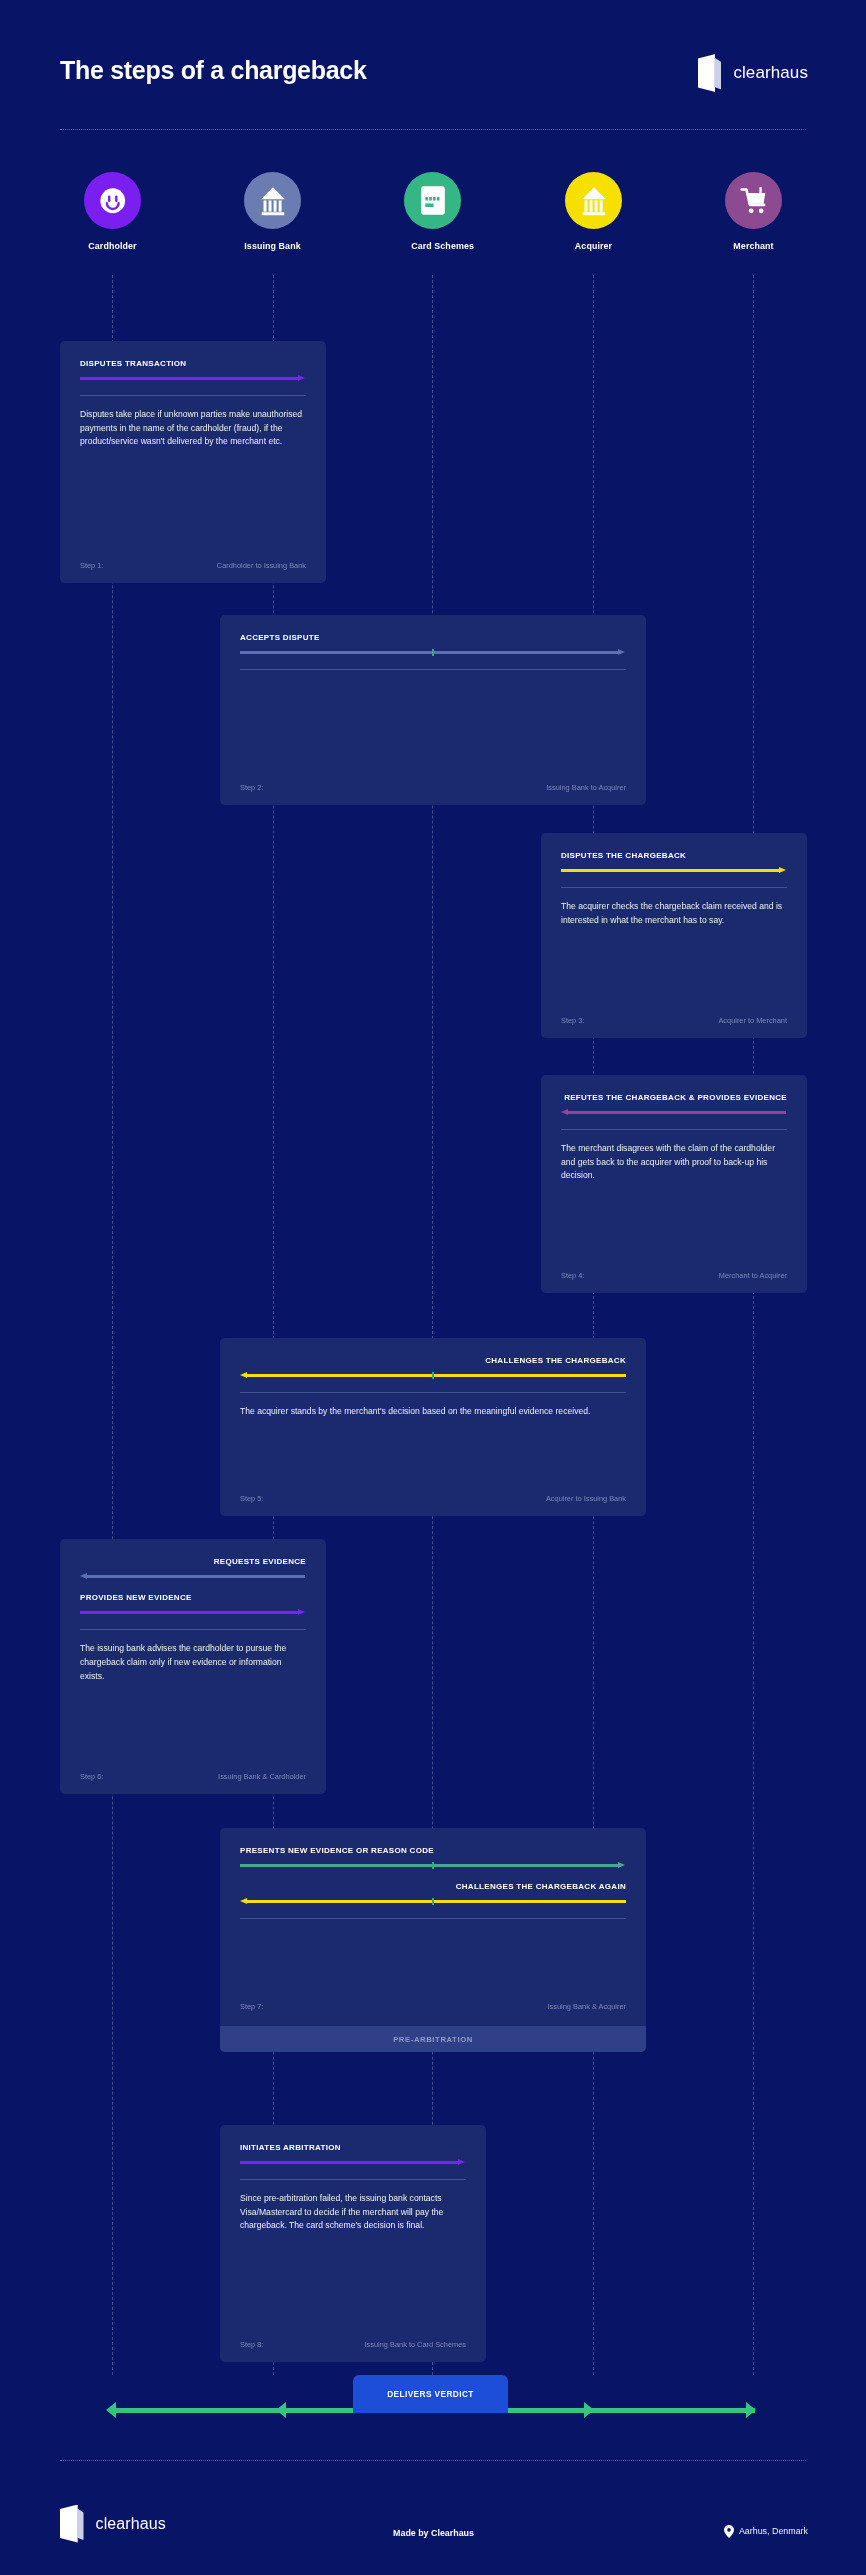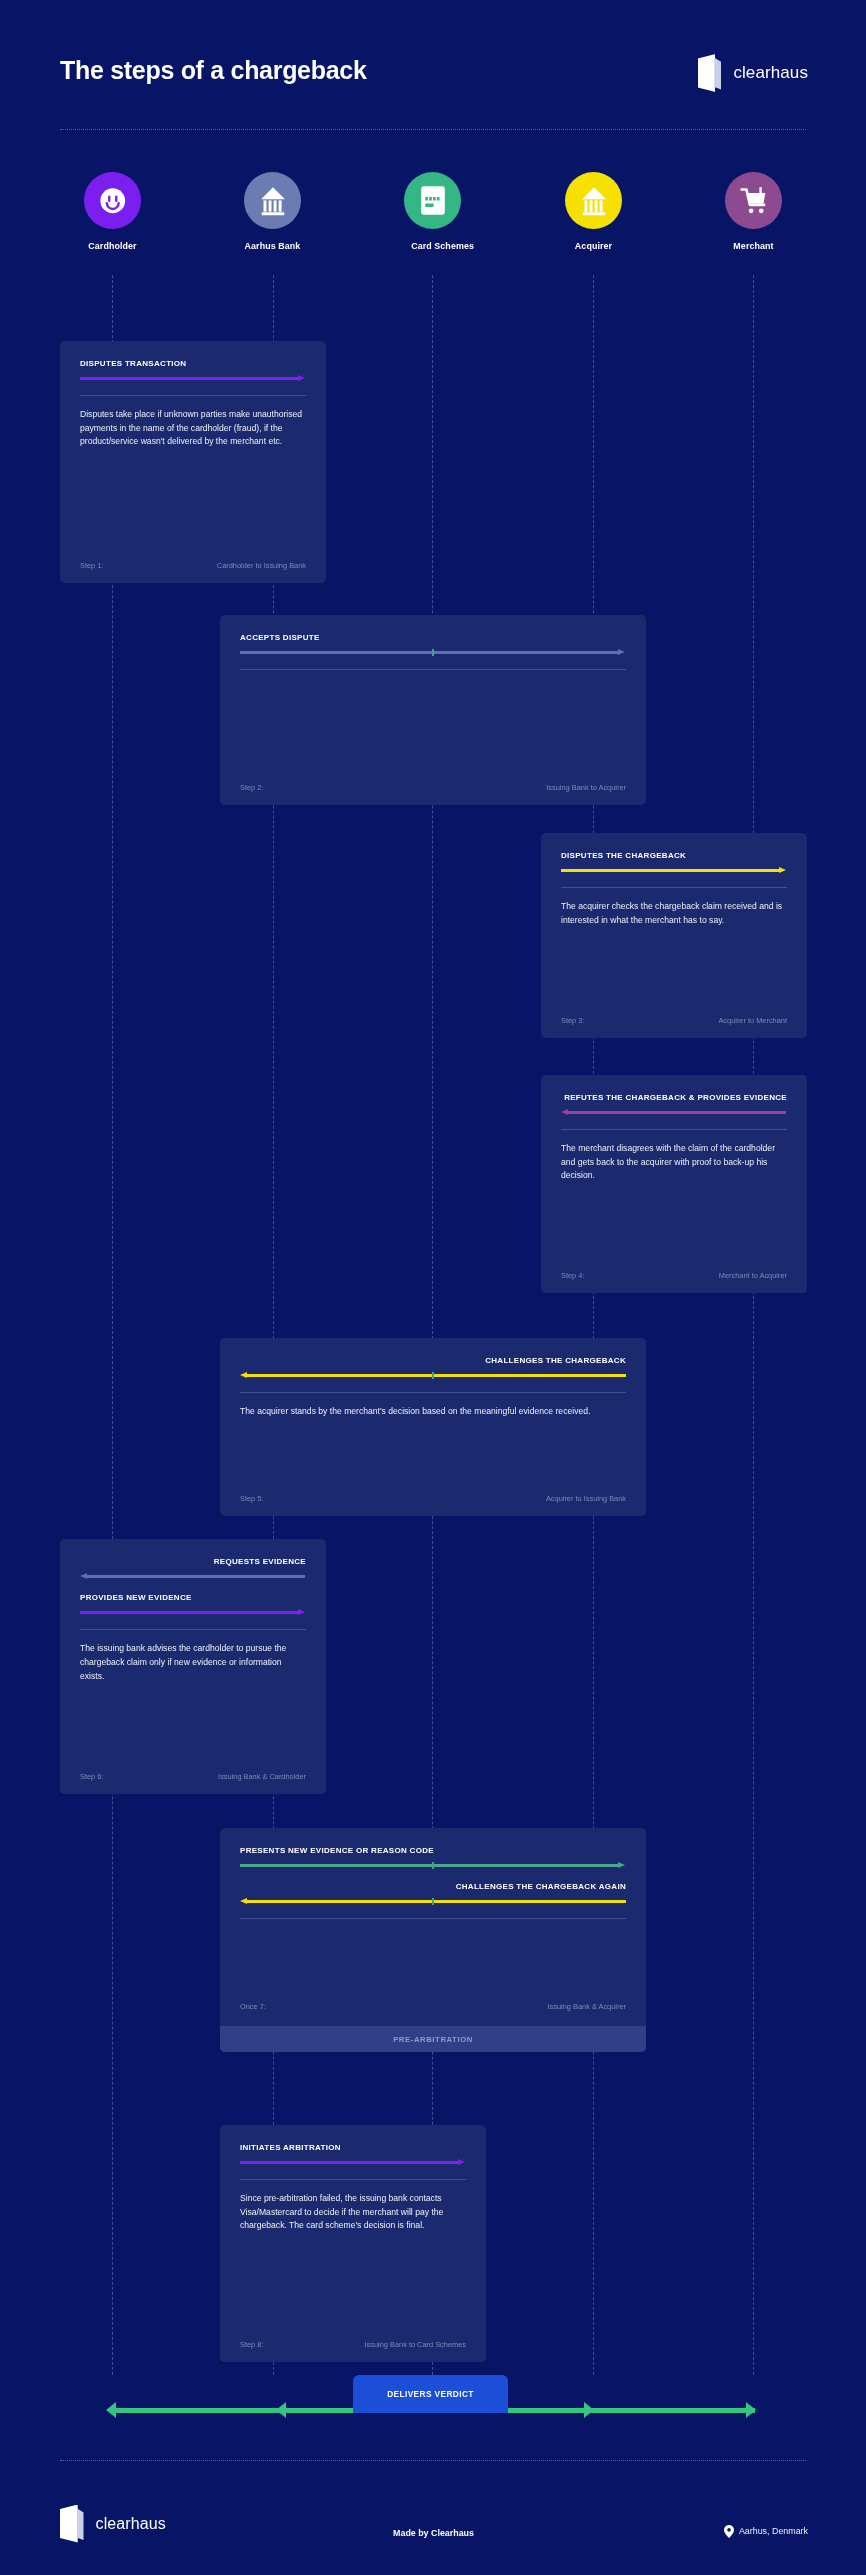--- a/index.html
+++ b/index.html
@@ -163,21 +163,21 @@
       <div class="circle" style="background:#6b7cb3">
         <svg width="32" height="32" viewBox="0 0 54 54">
           <path d="M27 4 L47 24 L7 24 Z" fill="#fff"></path>
           <rect x="11" y="26" width="5" height="19" fill="#fff"></rect>
           <rect x="19.5" y="26" width="5" height="19" fill="#fff"></rect>
           <rect x="28" y="26" width="5" height="19" fill="#fff"></rect>
           <rect x="36.5" y="26" width="5" height="19" fill="#fff"></rect>
           <rect x="8" y="46" width="38" height="5" rx="1" fill="#fff"></rect>
         </svg>
       </div>
-      <div class="label">Aarhus Bank</div>
+      <div class="label">Issuing Bank</div>
     </div>
     <div class="actor" style="left: 391px; text-align: right;">
       <div class="circle" style="background:#34b785">
         <svg width="26" height="31" viewBox="0 0 44 52">
           <rect x="2" y="2" width="40" height="48" rx="4" fill="#fff"></rect>
           <rect x="9" y="20" width="4.5" height="6" fill="#34b785"></rect>
           <rect x="15.5" y="20" width="4.5" height="6" fill="#34b785"></rect>
           <rect x="22" y="20" width="4.5" height="6" fill="#34b785"></rect>
           <rect x="28.5" y="20" width="4.5" height="6" fill="#34b785"></rect>
           <rect x="9" y="31" width="14" height="6" fill="#34b785"></rect>
@@ -336,21 +336,21 @@
         <div class="arrow-block">
           <div class="arrow-label right">CHALLENGES THE CHARGEBACK AGAIN</div>
           <div class="arrow-row">
             <div class="arrow-line" style="left:7px;width:379px;background:#f5e000"></div>
             <div class="arrow-head l" style="left:0px;border-right:7.7px solid #f5e000"></div>
             <div class="arrow-tick" style="left:192px"></div>
           </div>
         </div>
         <div class="divider"></div>
         <div class="card-foot">
-          <span>Once 7:</span>
+          <span>Step 7:</span>
           <span>Issuing Bank &amp; Acquirer</span>
         </div>
       </div>
       <div class="prearb-bar">PRE-ARBITRATION</div>
     </div>
     <div class="card" style="left: 220px; top: 2125px; width: 266px; height: 237px;">
       <div class="card-inner">
         <div class="arrow-block">
           <div class="arrow-label left">INITIATES ARBITRATION</div>
           <div class="arrow-row">

